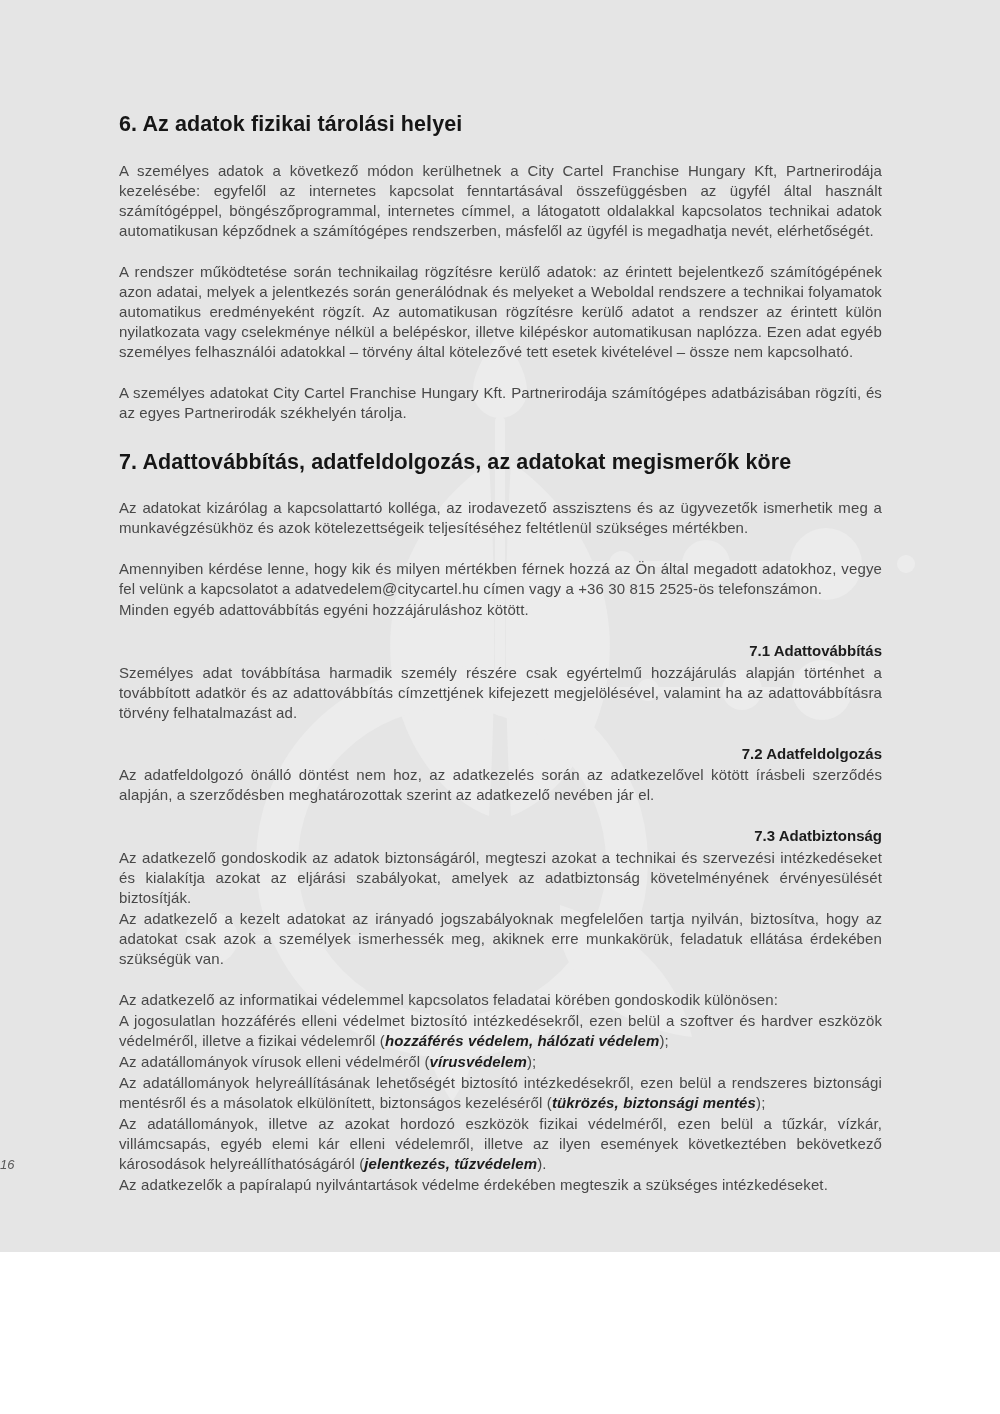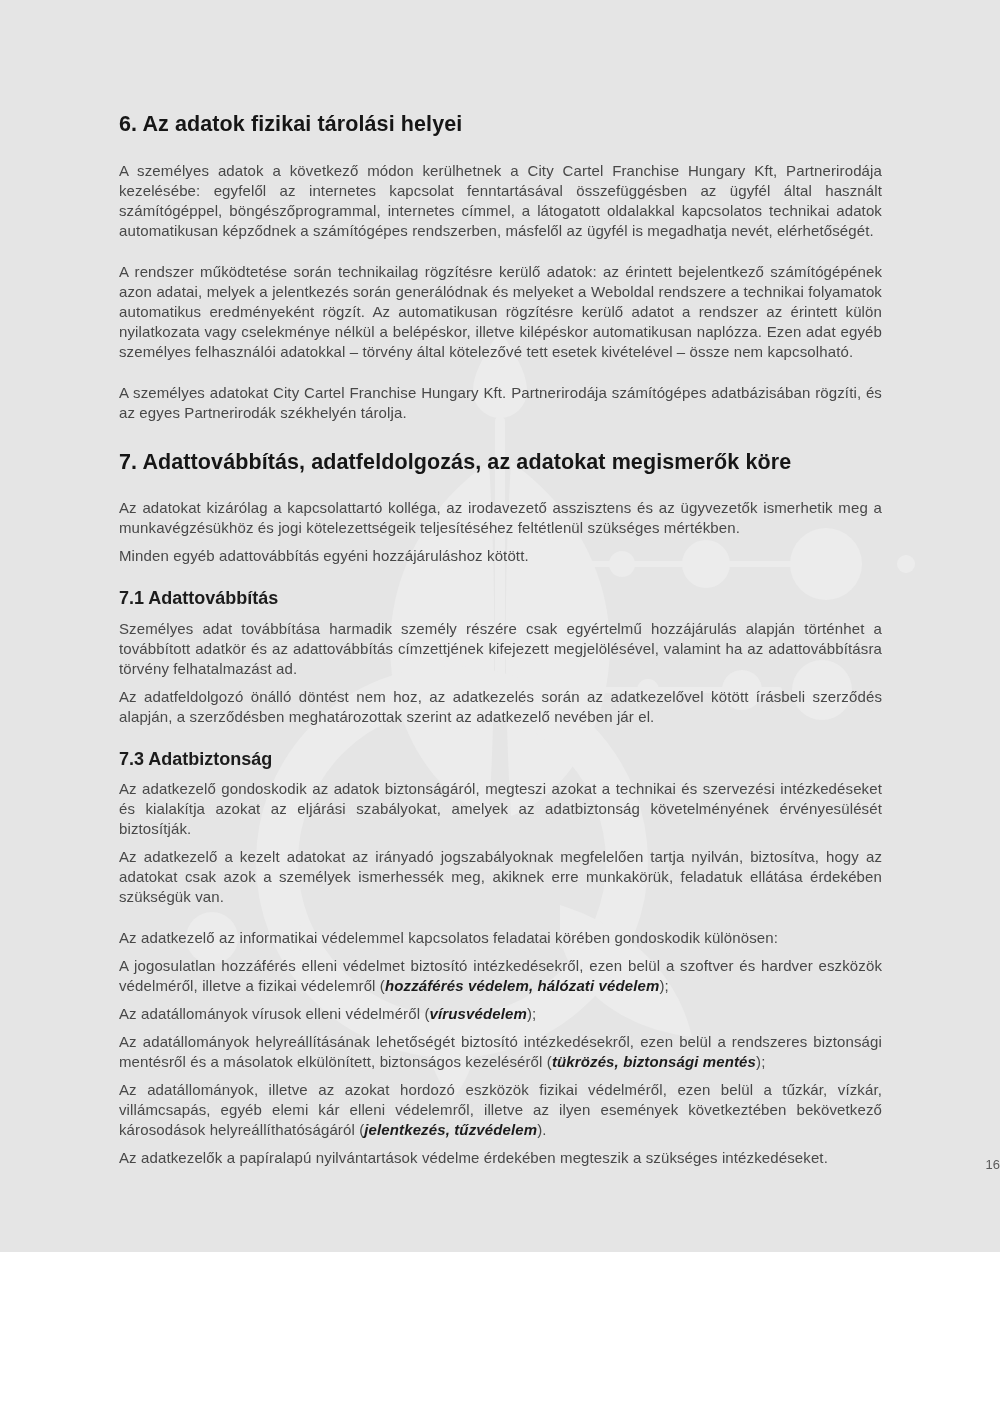--- a/index.html
+++ b/index.html
@@ -22,40 +22,42 @@
   h1{
     font-size:21.5px;line-height:1.15;
     font-weight:800;
     color:#161616;
     letter-spacing:0.1px;
     margin:27px 0 24px;
     font-family:"Liberation Sans",sans-serif;
   }
   h1.gap-first{margin-top:0;}
   h2{
-    font-size:18px;line-height:1.3;
+    font-size:15px;line-height:1.3;
     font-weight:700;
     color:#1c1c1c;
     margin:21px 0 2px;
+    text-align:right;
   }
   p{
     font-size:15px;
     line-height:20px;
     color:#484848;
     letter-spacing:0.12px;
     text-align:justify;
     margin:21px 0 0;
   }
-  p.gap-tight{margin-top:8px;}
+  p.gap-tight{margin-top:1px;}
   .b{font-weight:700;color:#1c1c1c;font-style:italic;}
   .pagenum{
     position:absolute;left:0;right:0;bottom:80px;
-    text-align:right;
+    text-align:left;
     font-size:13px;color:#5a5a5a;
     z-index:1;
+    font-style:italic;
   }
 </style>
 </head>
 <body>
 
 <div class="page">
 
   <svg class="watermark" viewBox="0 0 1000 1414" xmlns="http://www.w3.org/2000/svg" aria-hidden="true">
     <g fill="#ececec">
 
@@ -89,24 +91,26 @@
       <path d="M452 1102c14-22 22-37 22-51a22 22 0 0 0-44 0c0 14 8 29 22 51Z"></path>
     </g>
   </svg>
 
   <main class="content">
       <h1 class="gap-first">6. Az adatok fizikai tárolási helyei</h1>
       <p>A személyes adatok a következő módon kerülhetnek a City Cartel Franchise Hungary Kft, Partnerirodája kezelésébe: egyfelől az internetes kapcsolat fenntartásával összefüggésben az ügyfél által használt számítógéppel, böngészőprogrammal, internetes címmel, a látogatott oldalakkal kapcsolatos technikai adatok automatikusan képződnek a számítógépes rendszerben, másfelől az ügyfél is megadhatja nevét, elérhetőségét.</p>
       <p>A rendszer működtetése során technikailag rögzítésre kerülő adatok: az érintett bejelentkező számítógépének azon adatai, melyek a jelentkezés során generálódnak és melyeket a Weboldal rendszere a technikai folyamatok automatikus eredményeként rögzít. Az automatikusan rögzítésre kerülő adatot a rendszer az érintett külön nyilatkozata vagy cselekménye nélkül a belépéskor, illetve kilépéskor automatikusan naplózza. Ezen adat egyéb személyes felhasználói adatokkal – törvény által kötelezővé tett esetek kivételével – össze nem kapcsolható.</p>
       <p>A személyes adatokat City Cartel Franchise Hungary Kft. Partnerirodája számítógépes adatbázisában rögzíti, és az egyes Partnerirodák székhelyén tárolja.</p>
       <h1>7. Adattovábbítás, adatfeldolgozás, az adatokat megismerők köre</h1>
-      <p>Az adatokat kizárólag a kapcsolattartó kolléga, az irodavezető asszisztens és az ügyvezetők ismerhetik meg a munkavégzésükhöz és jogi kötelezettségeik teljesítéséhez feltétlenül szükséges mértékben.</p>
+      <p>Az adatokat kizárólag a kapcsolattartó kolléga, az irodavezető asszisztens és az ügyvezetők ismerhetik meg a munkavégzésükhöz és azok kötelezettségeik teljesítéséhez feltétlenül szükséges mértékben.</p>
+      <p>Amennyiben kérdése lenne, hogy kik és milyen mértékben férnek hozzá az Ön által megadott adatokhoz, vegye fel velünk a kapcsolatot a adatvedelem@citycartel.hu címen vagy a +36 30 815 2525-ös telefonszámon.</p>
       <p class="gap-tight">Minden egyéb adattovábbítás egyéni hozzájáruláshoz kötött.</p>
       <h2>7.1 Adattovábbítás</h2>
       <p class="gap-tight">Személyes adat továbbítása harmadik személy részére csak egyértelmű hozzájárulás alapján történhet a továbbított adatkör és az adattovábbítás címzettjének kifejezett megjelölésével, valamint ha az adattovábbításra törvény felhatalmazást ad.</p>
+      <h2>7.2 Adatfeldolgozás</h2>
       <p class="gap-tight">Az adatfeldolgozó önálló döntést nem hoz, az adatkezelés során az adatkezelővel kötött írásbeli szerződés alapján, a szerződésben meghatározottak szerint az adatkezelő nevében jár el.</p>
       <h2>7.3 Adatbiztonság</h2>
       <p class="gap-tight">Az adatkezelő gondoskodik az adatok biztonságáról, megteszi azokat a technikai és szervezési intézkedéseket és kialakítja azokat az eljárási szabályokat, amelyek az adatbiztonság követelményének érvényesülését biztosítják.</p>
       <p class="gap-tight">Az adatkezelő a kezelt adatokat az irányadó jogszabályoknak megfelelően tartja nyilván, biztosítva, hogy az adatokat csak azok a személyek ismerhessék meg, akiknek erre munkakörük, feladatuk ellátása érdekében szükségük van.</p>
       <p>Az adatkezelő az informatikai védelemmel kapcsolatos feladatai körében gondoskodik különösen:</p>
       <p class="gap-tight"><span>A jogosulatlan hozzáférés elleni védelmet biztosító intézkedésekről, ezen belül a szoftver és hardver eszközök védelméről, illetve a fizikai védelemről (</span><span class="b">hozzáférés védelem, hálózati védelem</span><span>);</span></p>
       <p class="gap-tight"><span>Az adatállományok vírusok elleni védelméről (</span><span class="b">vírusvédelem</span><span>);</span></p>
       <p class="gap-tight"><span>Az adatállományok helyreállításának lehetőségét biztosító intézkedésekről, ezen belül a rendszeres biztonsági mentésről és a másolatok elkülönített, biztonságos kezeléséről (</span><span class="b">tükrözés, biztonsági mentés</span><span>);</span></p>
       <p class="gap-tight"><span>Az adatállományok, illetve az azokat hordozó eszközök fizikai védelméről, ezen belül a tűzkár, vízkár, villámcsapás, egyéb elemi kár elleni védelemről, illetve az ilyen események következtében bekövetkező károsodások helyreállíthatóságáról (</span><span class="b">jelentkezés, tűzvédelem</span><span>).</span></p>
       <p class="gap-tight">Az adatkezelők a papíralapú nyilvántartások védelme érdekében megteszik a szükséges intézkedéseket.</p>

